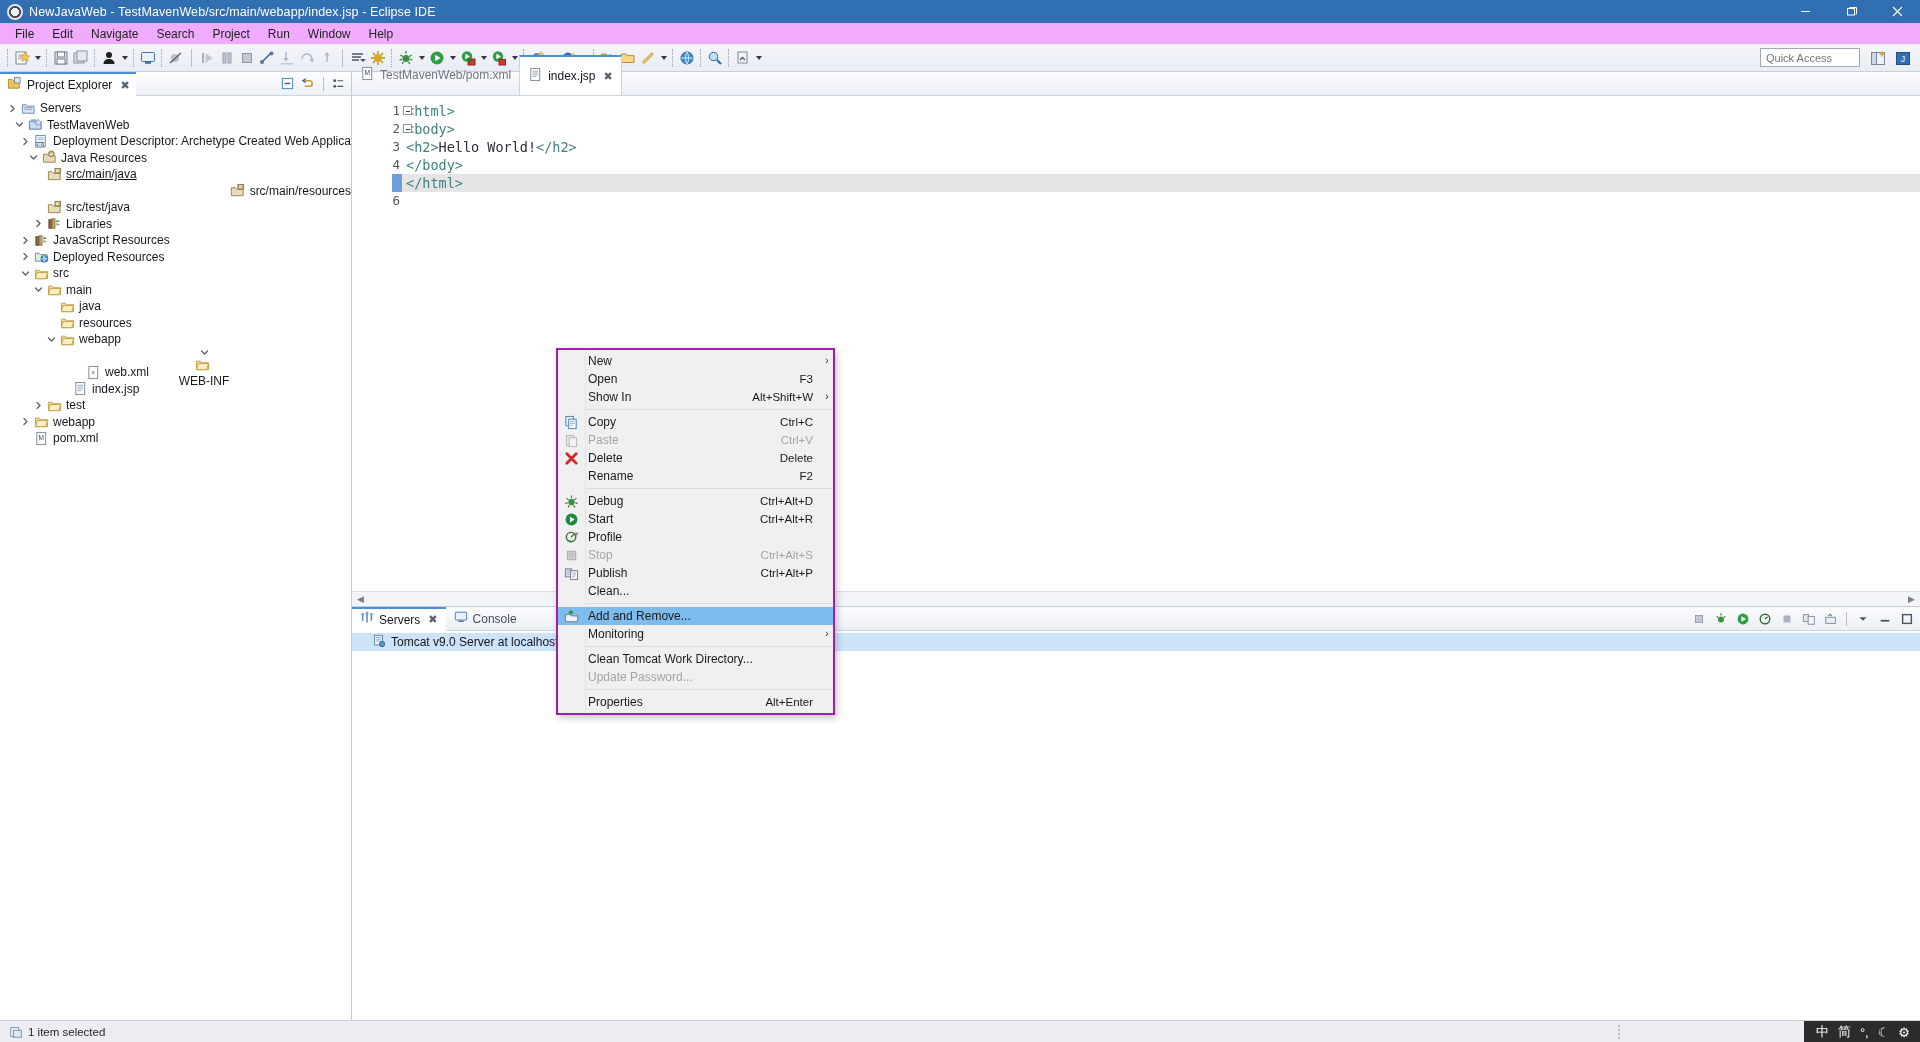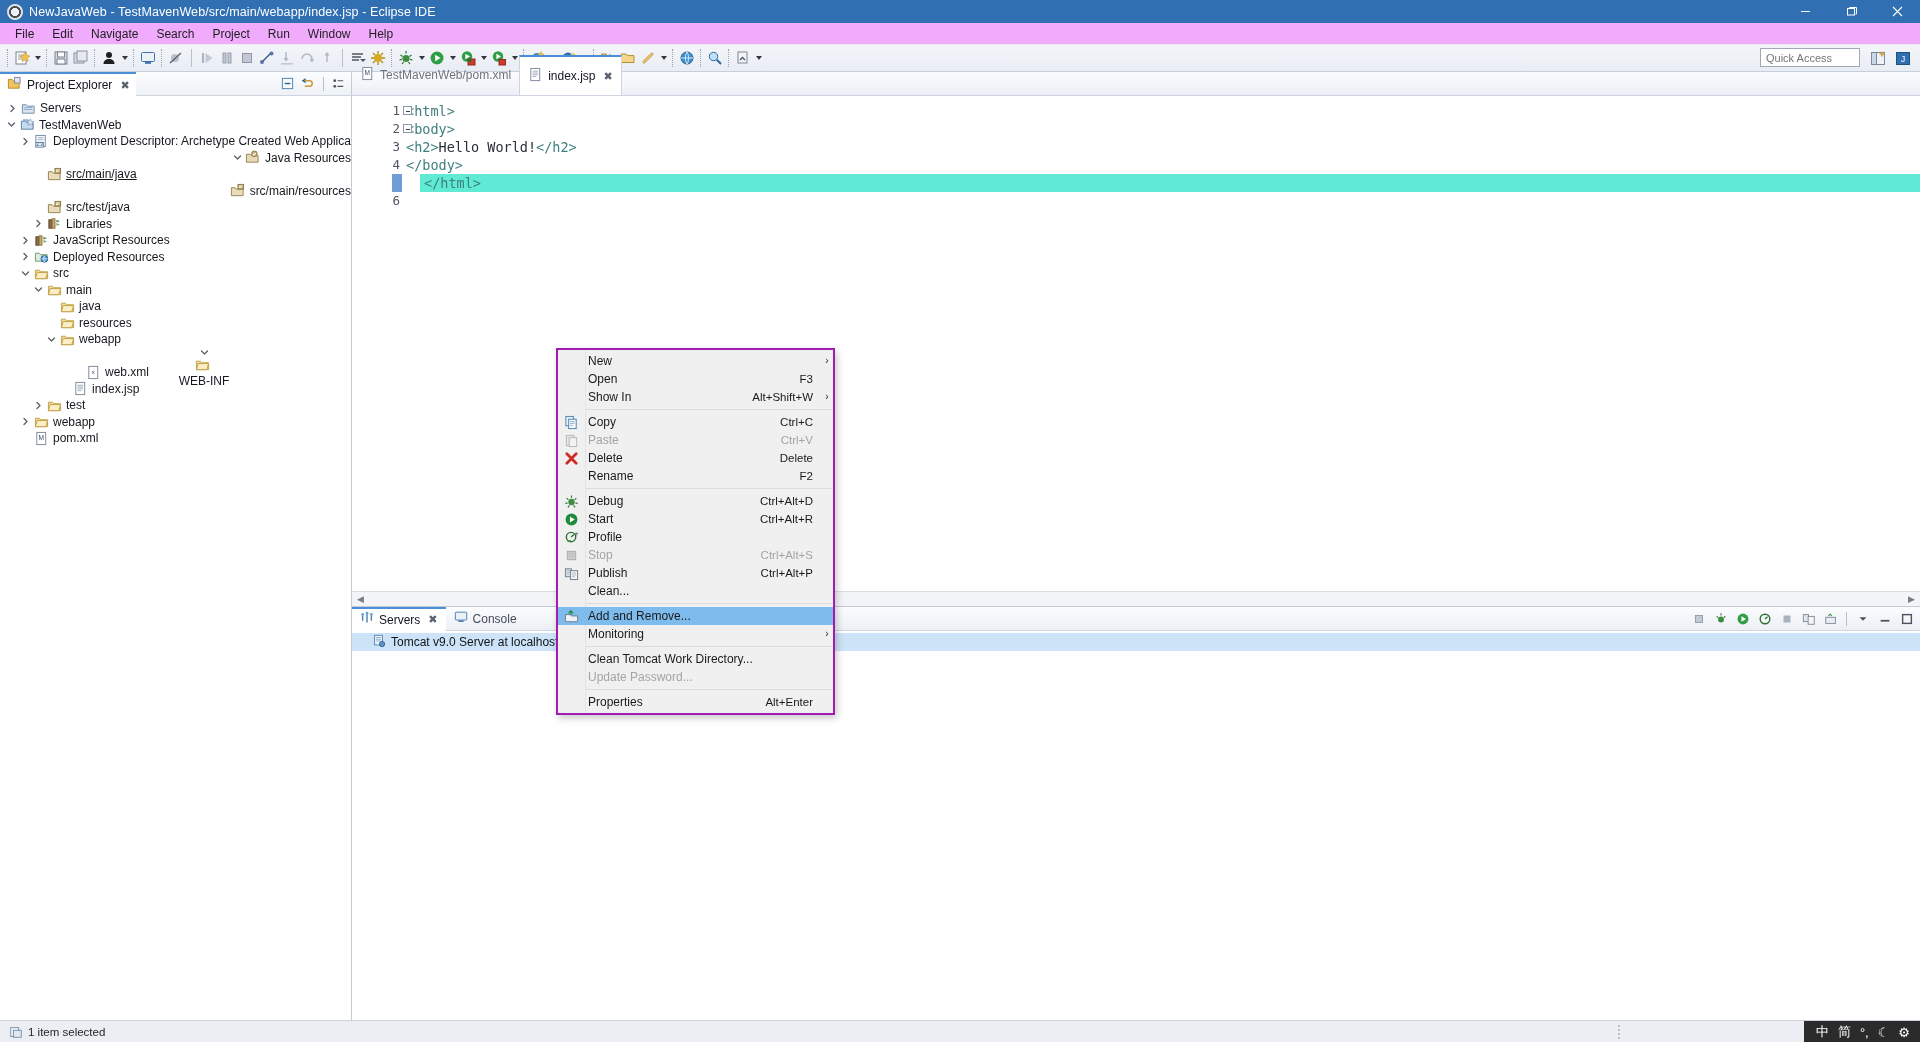--- a/index.html
+++ b/index.html
@@ -236,21 +236,21 @@
   .code {
     flex: 1;
     padding-top: 6px;
     font-family: "DejaVu Sans Mono", monospace;
     font-size: 13.5px;
     line-height: 18px;
     white-space: pre;
     color: #2a2e35;
   }
   .code-line { height: 18px; padding-left: 4px; }
-  .code-line.current { background: #5eead4; margin-left: 18px; }
+  .code-line.current { background: #e5e5e5; }
   .cursor-cell {
     position: absolute; left: 40px; top: 78px;
     width: 10px; height: 18px;
     background: #6f9ed6;
   }
   .h-scroll {
     height: 15px;
     background: #f3f4f7;
     border-top: 1px solid #dadde4;
     display: flex; align-items: center; justify-content: space-between;
@@ -655,21 +655,21 @@
             </svg>
           </span>
           <span class="node-icon">
             <svg width="15" height="15" viewBox="0 0 16 16">
               <path d="M1.5 13V4h4l1.2 1.5H14V13z" fill="#dbe6f2" stroke="#6d8aa8"></path>
               <path d="M3 7h9M3 9h9" stroke="#8aa8c8"></path>
             </svg>
           </span>
           <span class="node-label">Servers</span>
         </div>
-        <div class="tree-row" style="padding-left: 4px;">
+        <div class="tree-row" style="padding-left: 12px;">
           <span class="twisty">
             <svg width="9" height="9" viewBox="0 0 9 9">
               <path d="M1.5 3L4.5 6 7.5 3" fill="none" stroke="#5a616d" stroke-width="1.3" stroke-linecap="round" stroke-linejoin="round"></path>
             </svg>
           </span>
           <span class="node-icon">
             <svg width="15" height="15" viewBox="0 0 16 16">
               <path d="M1.5 13V4.5h4l1.2 1.5H14V13z" fill="#c8dbef" stroke="#5a7ca3"></path>
               <path d="M3 2.5h6l1 2H3z" fill="#8fb2d6"></path>
               <path d="M11 2l1.2 2.4L15 4.8l-2 1.6.5 2.6L11 7.6 8.6 9l.5-2.6-2-1.6 2.7-.4z" fill="#d8e4f0" stroke="#5a7ca3" stroke-width=".5"></path>
@@ -686,21 +686,21 @@
           <span class="node-icon">
             <svg width="15" height="15" viewBox="0 0 16 16">
               <rect x="2" y="1.5" width="10" height="12" fill="#f6f8fb" stroke="#6d8aa8"></rect>
               <path d="M4 4h6M4 6h6" stroke="#9ab2ca"></path>
               <rect x="2" y="9" width="8" height="5" fill="#e4ecf5" stroke="#6d8aa8"></rect>
               <text x="6" y="13.3" font-size="5" fill="#3a5a7d" text-anchor="middle" font-family="Liberation Sans">2.3</text>
             </svg>
           </span>
           <span class="node-label">Deployment Descriptor: Archetype Created Web Application</span>
         </div>
-        <div class="tree-row" style="padding-left: 18px; justify-content: flex-end;">
+        <div class="tree-row" style="padding-left: 26px;">
           <span class="twisty">
             <svg width="9" height="9" viewBox="0 0 9 9">
               <path d="M1.5 3L4.5 6 7.5 3" fill="none" stroke="#5a616d" stroke-width="1.3" stroke-linecap="round" stroke-linejoin="round"></path>
             </svg>
           </span>
           <span class="node-icon">
             <svg width="15" height="15" viewBox="0 0 16 16">
               <path d="M1.5 13V4.5h4l1.2 1.5H14V13z" fill="#e6d9b9" stroke="#97834f"></path>
               <circle cx="10" cy="4" r="3" fill="#c8b27a" stroke="#8c7742"></circle>
               <path d="M8.6 4.2l1 1.2 2-2.2" stroke="#fff" stroke-width="1.1" fill="none"></path>

